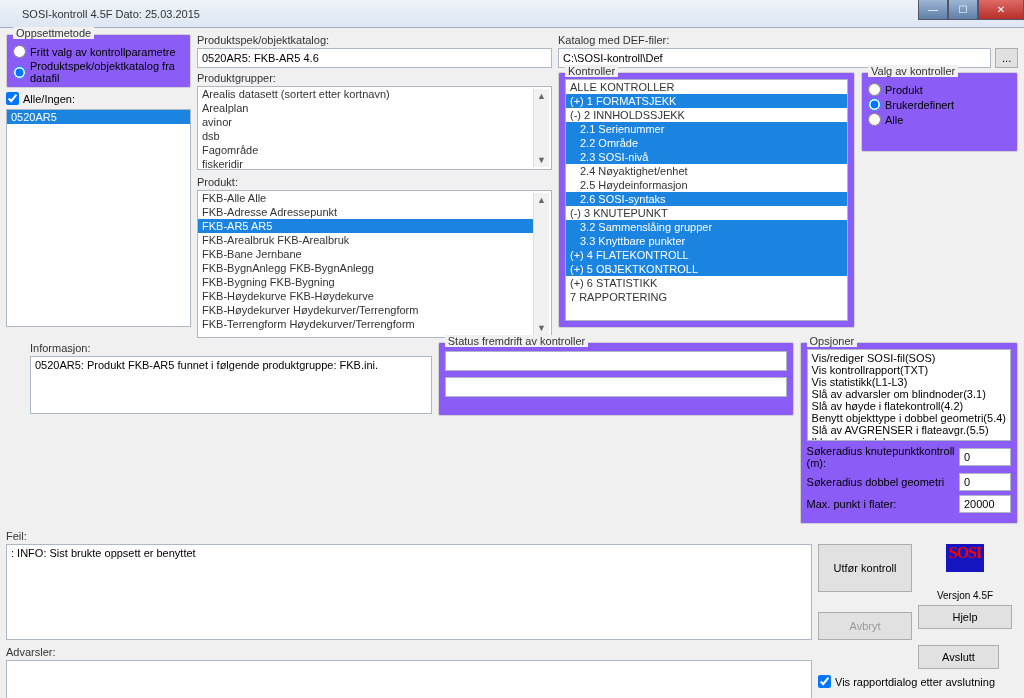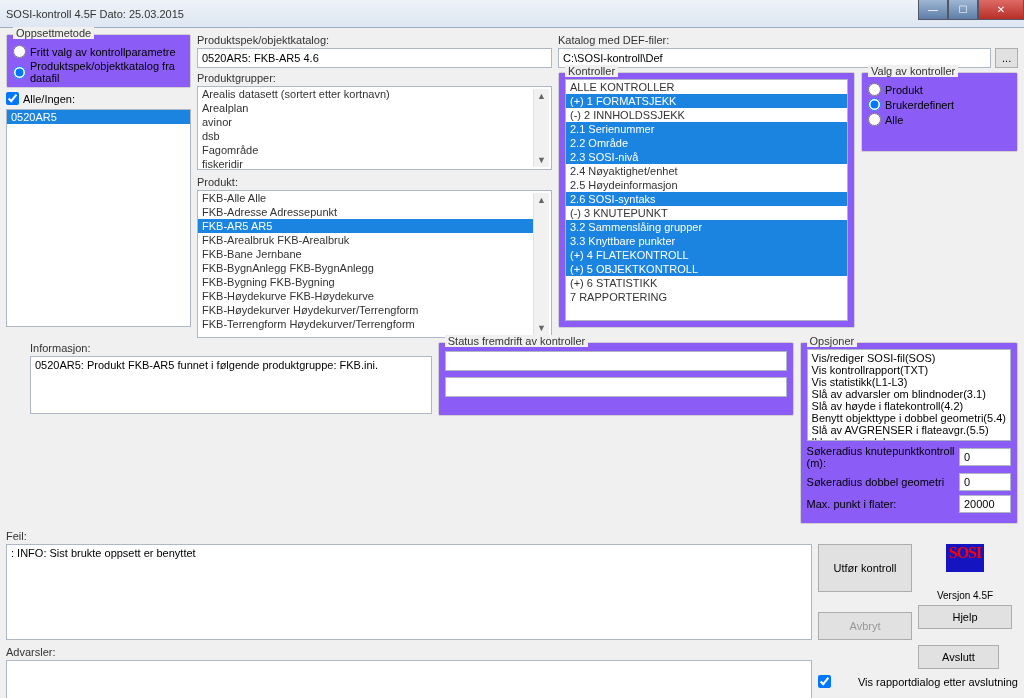--- a/index.html
+++ b/index.html
@@ -1,19 +1,19 @@
 <!DOCTYPE html>
 <html><head>
 <meta charset="utf-8">
 <style>
 * { box-sizing: border-box; margin: 0; padding: 0; font-family: 'Segoe UI', Tahoma, sans-serif; font-size: 11px; }
 body { background: #f0f0f0; width: 1024px; height: 698px; overflow: hidden; }
 
 
-.titlebar { height: 28px; background: linear-gradient(#eef3f9, #dde6f2); border-bottom: 1px solid #a0b0c0; display: flex; align-items: center; padding: 0 6px; position: relative; }
+.titlebar { height: 28px; background: linear-gradient(#eef3f9, #dde6f2); border-bottom: 1px solid #a0b0c0; display: flex; align-items: center; padding: 0 22px; position: relative; }
 .titlebar-text { color: #333; }
 .win-controls { position: absolute; right: 0; top: 0; display: flex; height: 20px; }
 .win-btn { width: 30px; height: 20px; border: 1px solid #556; border-top: none; display: flex; align-items: center; justify-content: center; font-size: 10px; color: #fff; }
 .win-min { background: linear-gradient(#9db6d2, #5f7fa8); }
 .win-max { background: linear-gradient(#9db6d2, #5f7fa8); }
 .win-close { background: linear-gradient(#de6a66, #b72f28); width: 46px; border-top-right-radius: 0; }
 
 .content { padding: 6px; }
 
 
@@ -53,25 +53,25 @@
 .ops-list { border: 1px solid #aeb8c4; background: #fff; padding: 2px 4px; height: 92px; overflow: hidden; }
 .ops-list div { white-space: nowrap; }
 
 .param-row { display: flex; align-items: center; justify-content: space-between; margin: 4px 0; }
 .param-row input { width: 52px; border: 1px solid #aeb8c4; padding: 1px 4px; text-align: left; height: 18px; }
 .action-btn { border: 1px solid #adadad; background: #e1e1e1; height: 36px; display: flex; align-items: center; justify-content: center; }
 
 .sosi-logo { width: 38px; height: 28px; background: #1414c0; display: flex; align-items: flex-start; justify-content: center; }
 .sosi-logo span { color: #f00; font-weight: bold; font-size: 16px; letter-spacing: -1px; font-family: serif; }
 
-.bottom-check { display: flex; align-items: center; gap: 4px; margin-top: 6px; justify-content: space-between; }
+.bottom-check { display: flex; align-items: center; gap: 4px; margin-top: 6px; justify-content: flex-start; }
 
 .kontroller-tree .item { padding: 0 4px; line-height: 14px; font-size: 11px; }
 .kontroller-tree .item.lvl1 { padding-left: 4px; }
-.kontroller-tree .item.lvl2 { padding-left: 4px; }
+.kontroller-tree .item.lvl2 { padding-left: 14px; }
 
 .dots-btn { width: 24px; height: 20px; border: 1px solid #adadad; background: #e1e1e1; display: flex; align-items: center; justify-content: center; }
 </style>
 </head>
 <body>
 
 <div class="titlebar">
   <span class="titlebar-text">SOSI-kontroll 4.5F    Dato: 25.03.2015</span>
   <div class="win-controls">
     <div class="win-btn win-min">—</div>

